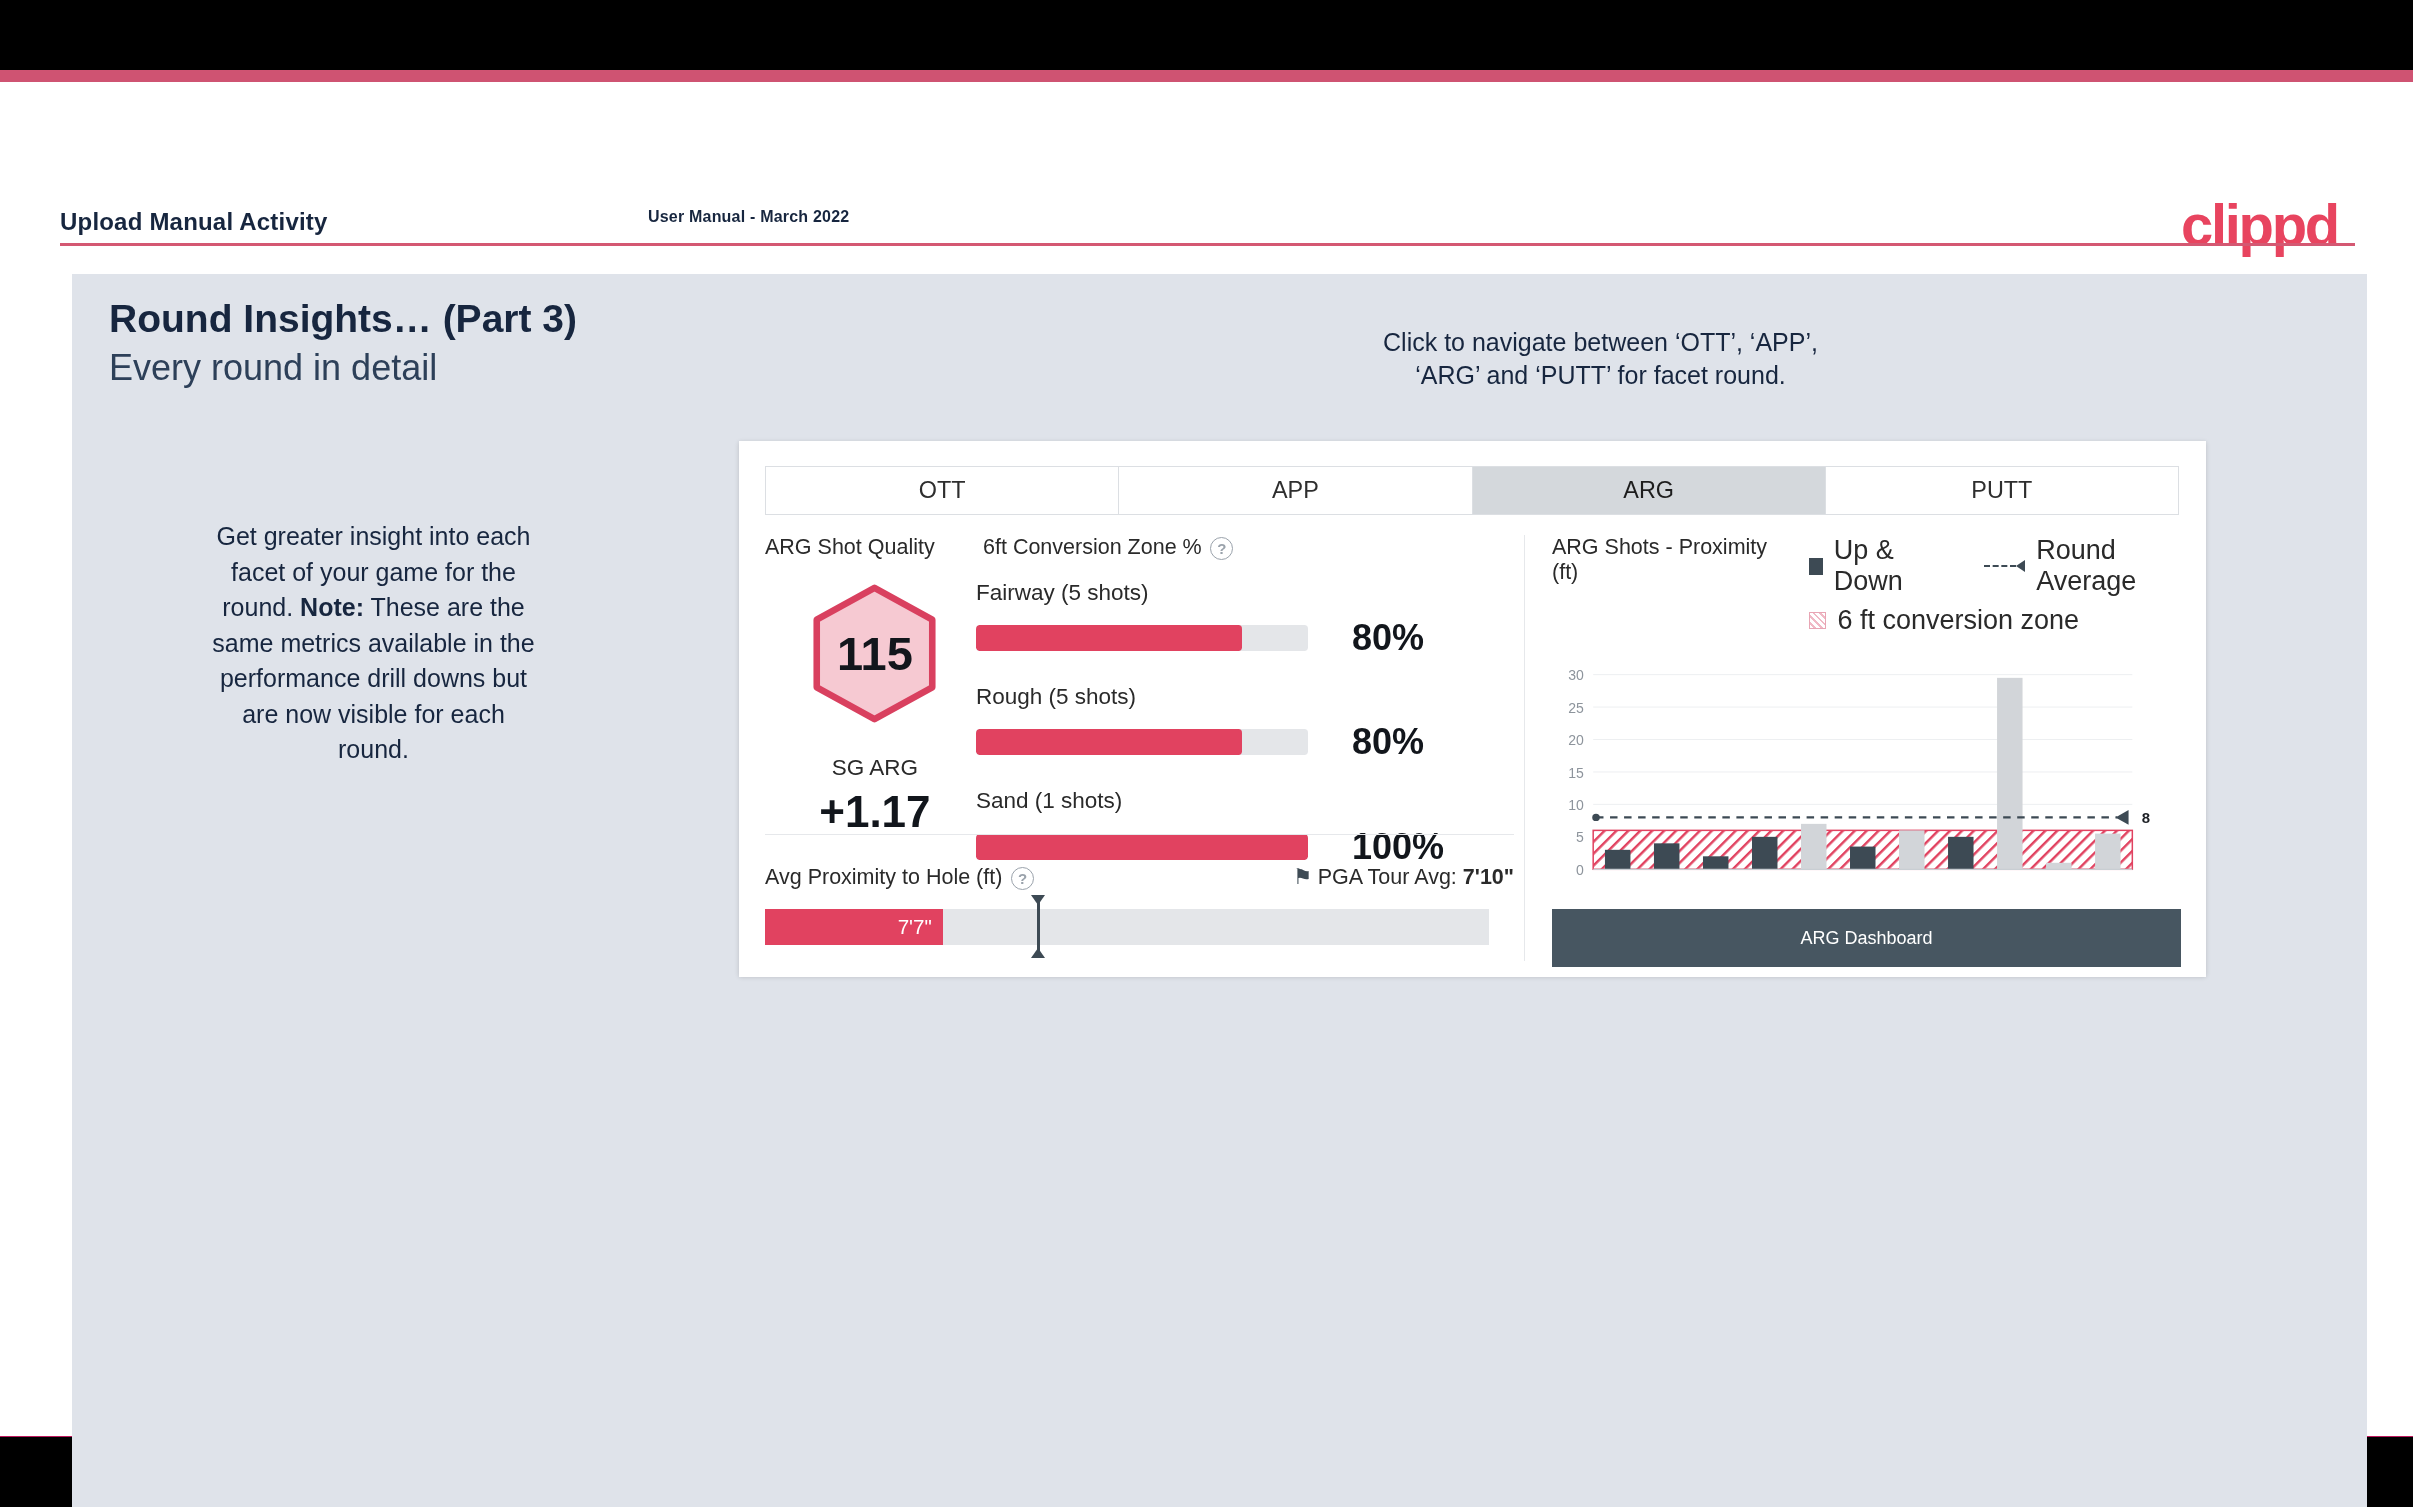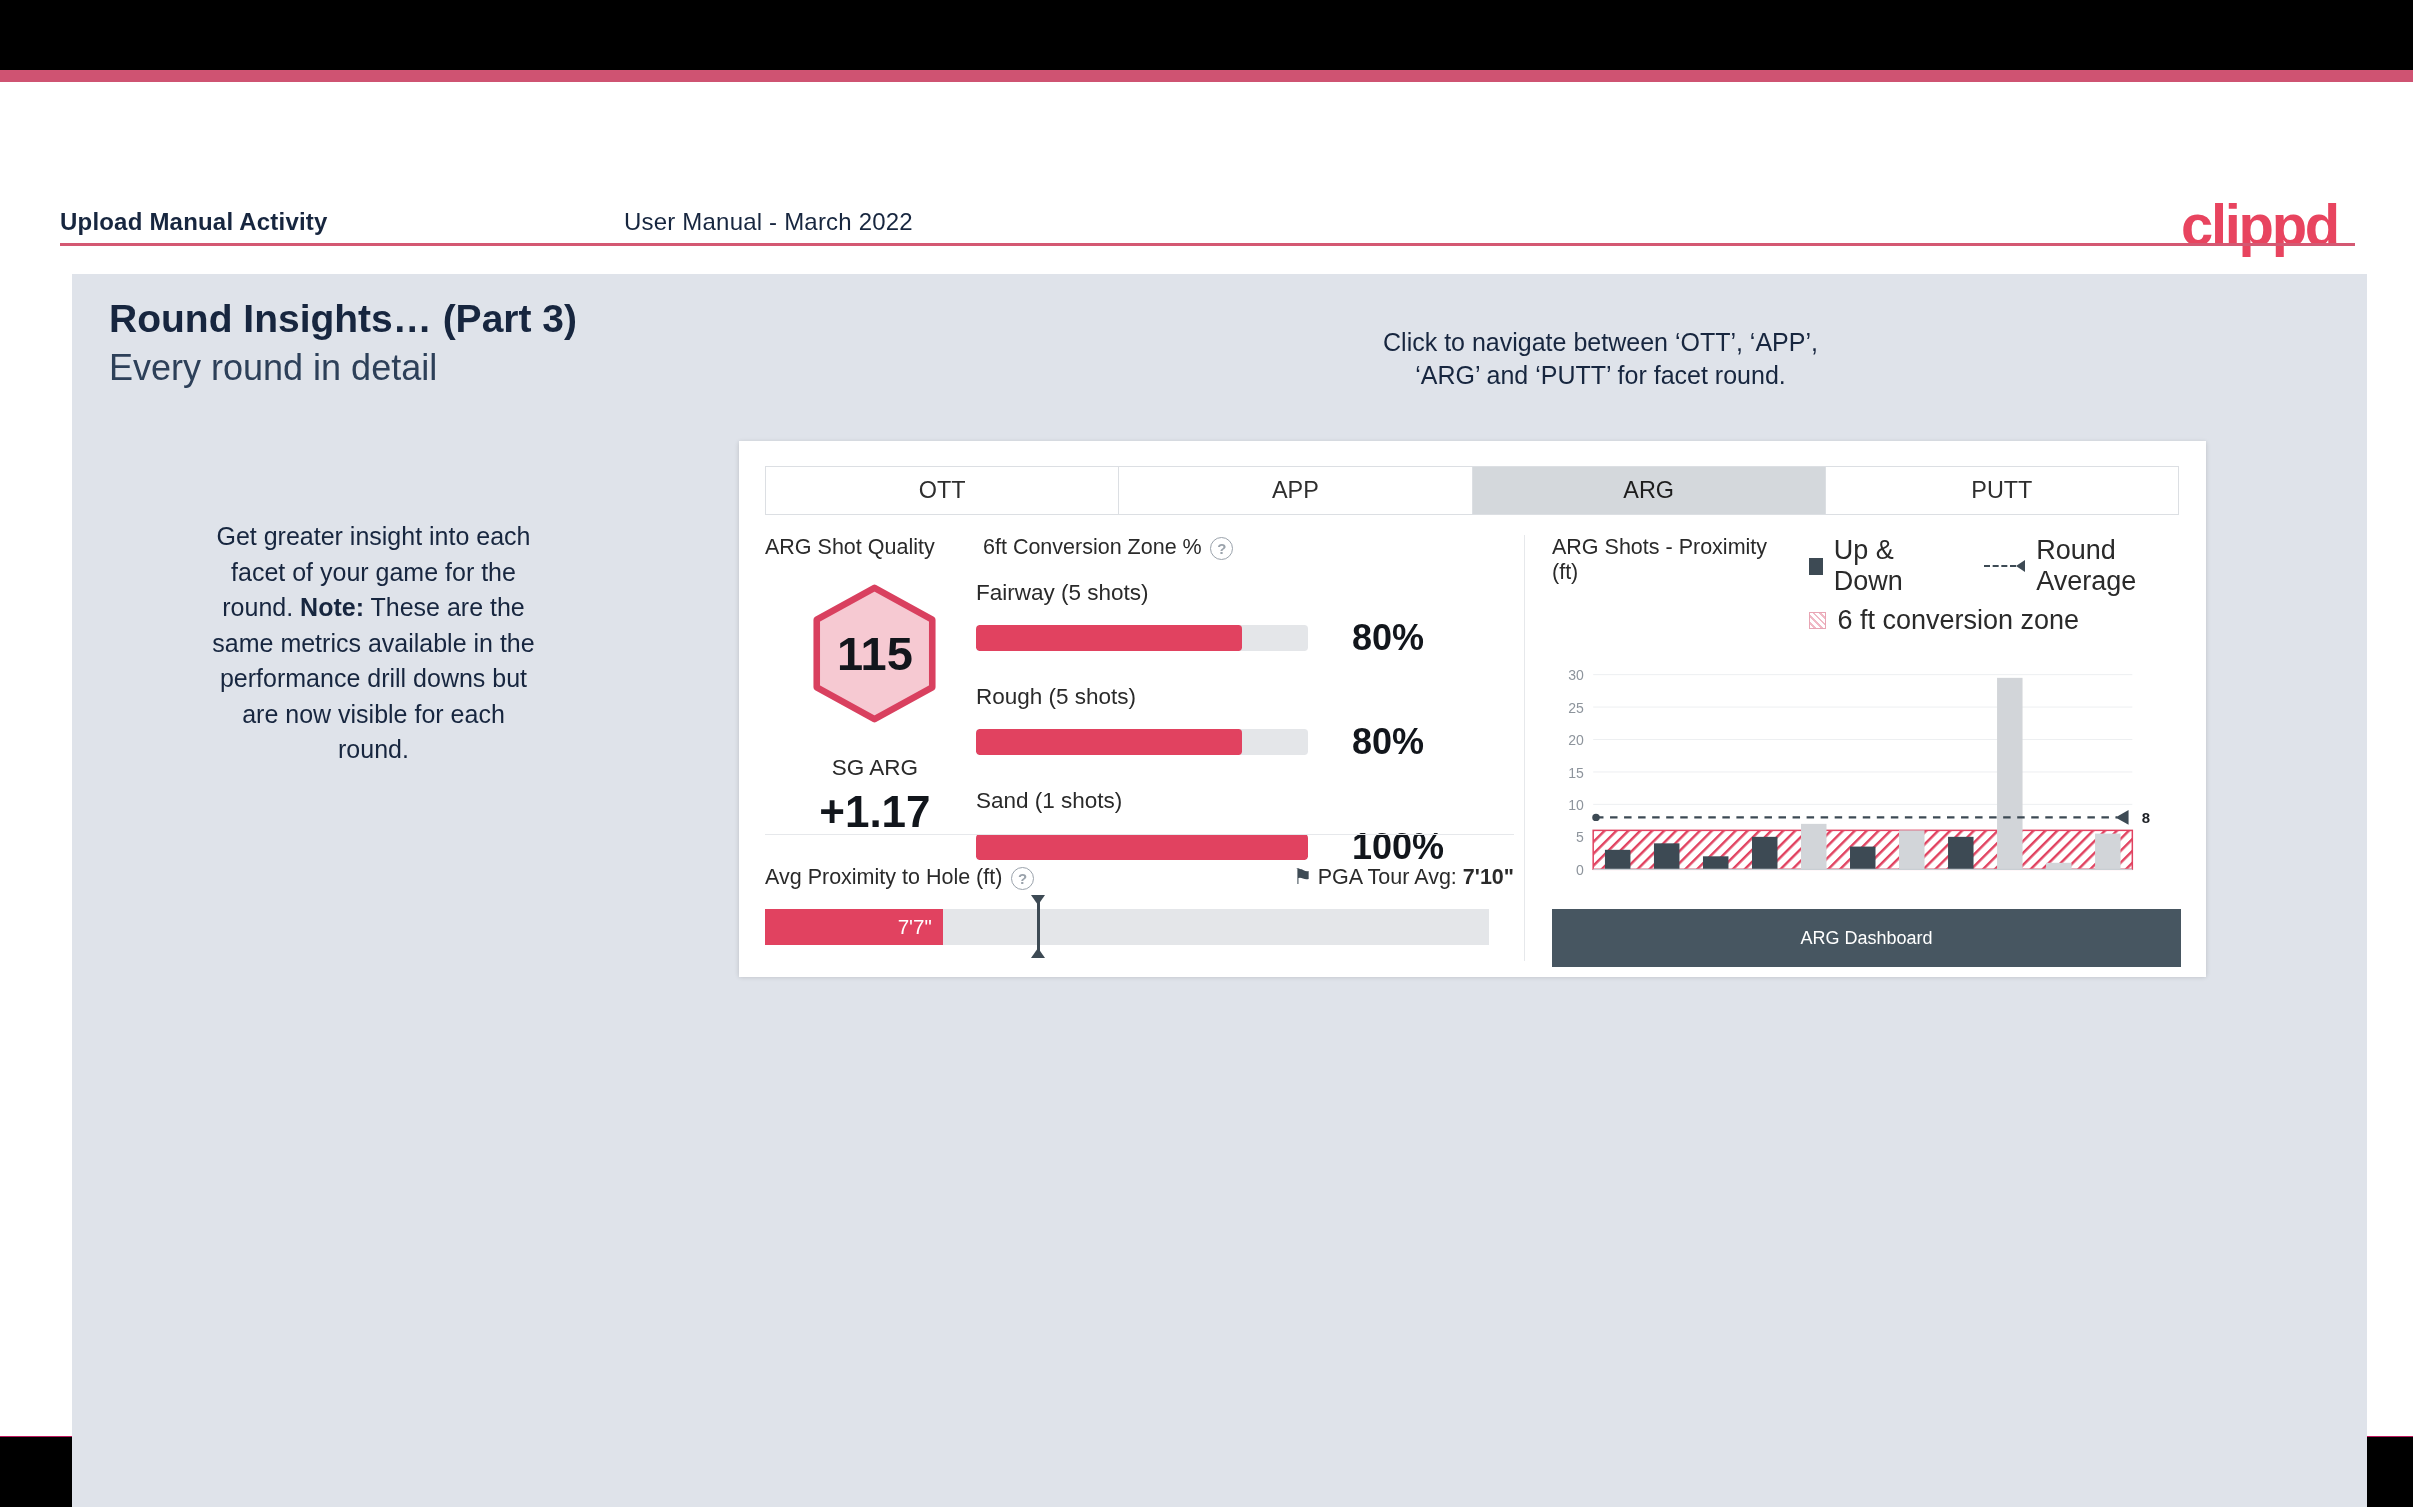--- a/index.html
+++ b/index.html
@@ -22,22 +22,22 @@
     width: 2413px; height: 1354px;
     background: #ffffff;
   }
 
   
   .hdr-left {
     position: absolute; left: 60px; top: 126px;
     font-size: 24px; font-weight: bold; color: #17263f; letter-spacing: 0.2px;
   }
   .hdr-mid {
-    position: absolute; left: 624px; top: 126px;
-    font-size: 24px; font-weight: normal; color: #17263f; letter-spacing: 0.2px;
+    position: absolute; left: 648px; top: 126px;
+    font-size: 16px; font-weight: bold; color: #17263f; letter-spacing: 0.2px;
   }
   .logo {
     position: absolute; right: 75px; top: 114px;
     font-size: 58px; font-weight: bold; color: #e8445f;
     letter-spacing: -2.3px; line-height: 1;
   }
   .hdr-rule {
     position: absolute; left: 60px; top: 161px; width: 2295px; height: 2.8px;
     background: #d45872;
   }

